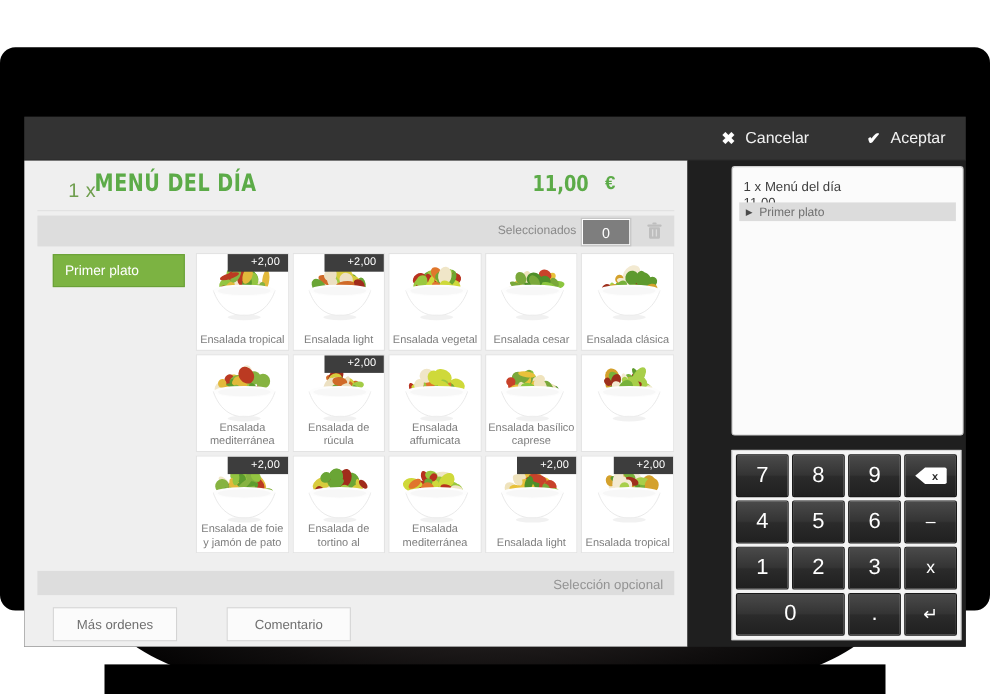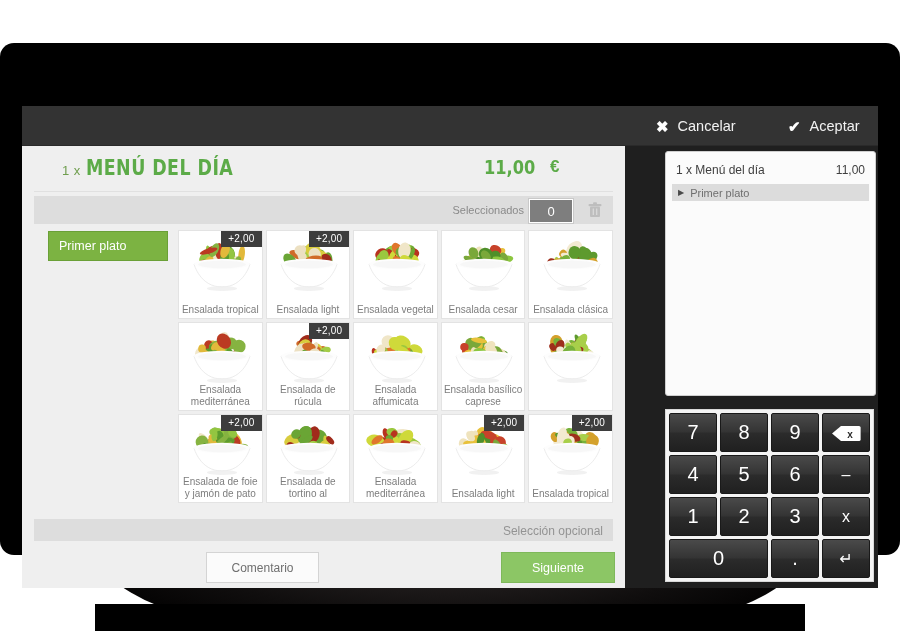--- a/index.html
+++ b/index.html
@@ -20,21 +20,21 @@
   .topbtn{position:absolute;top:0;height:40px;display:flex;align-items:center;gap:9px;
           color:#f2f2f2;font-size:14.5px;cursor:pointer;}
   #btn-cancelar{left:634px;}
   #btn-aceptar{left:766px;}
   .topbtn .glyph{font-size:15px;line-height:1;font-weight:bold;color:#fff;}
 
   
   #leftpanel{position:absolute;left:0;top:40px;width:603px;height:442px;background:#efefef;}
 
   #titlerow{position:absolute;left:0;top:0;width:603px;height:46px;}
-  #title-qty{position:absolute;left:40px;top:17px;font-size:13px;color:#6f9e4e;letter-spacing:.5px;}
+  #title-qty{position:absolute;left:40px;top:17px;font-size:18px;color:#6f9e4e;letter-spacing:.5px;}
   #title-main{position:absolute;left:64px;top:9px;font-size:22px;font-weight:bold;color:#5cab48;
               font-family:"Liberation Sans Narrow","DejaVu Sans Condensed","Liberation Sans",sans-serif;
               transform:scaleX(.88);transform-origin:left top;letter-spacing:.5px;}
   #title-price{position:absolute;left:462px;top:9px;font-size:20px;font-weight:bold;color:#5cab48;
                font-family:"Liberation Sans Narrow","DejaVu Sans Condensed","Liberation Sans",sans-serif;
                transform:scaleX(.9);transform-origin:left top;}
   #title-currency{position:absolute;left:528px;top:11px;font-size:17px;font-weight:bold;color:#5cab48;}
   #title-rule{position:absolute;left:12px;top:45px;width:579px;height:1px;background:#e0e0e0;}
 
   
@@ -54,21 +54,21 @@
 
   
   #grid{position:absolute;left:156px;top:84px;width:435px;}
   .gridrow{display:flex;gap:3px;margin-bottom:3px;}
   .card{position:relative;width:85px;height:87px;background:#ffffff;border:1px solid #e3e3e3;
         overflow:hidden;cursor:pointer;}
   .card .thumb{position:absolute;left:0;top:2px;width:85px;height:58px;}
   .card .cap{position:absolute;left:2px;right:2px;bottom:3px;text-align:center;
              font-size:10px;line-height:11.5px;color:#7d7d7d;}
   .badge{position:absolute;right:0;top:0;background:#3d3d3d;color:#fff;font-size:10px;
-         padding:2px 7px 3px 7px;letter-spacing:.2px;}
+         padding:2px 7px 3px 21px;letter-spacing:.2px;}
 
   
   .bowl{position:absolute;left:50%;top:4px;transform:translateX(-50%);}
 
   
   #optstrip{position:absolute;left:12px;top:373px;width:579px;height:22px;background:#dddddd;}
   #opt-label{position:absolute;right:10px;top:5px;font-size:12px;color:#939393;}
 
   
   .btmbtn{position:absolute;top:406px;height:29px;background:#fbfbfb;border:1px solid #d4d4d4;
@@ -77,21 +77,21 @@
   #btn-com{left:143px;width:111px;margin-left:41px;}
   #btn-sig{position:absolute;left:479px;top:406px;width:112px;height:29px;background:#8cc665;
            border:1px solid #7eb85a;display:flex;align-items:center;justify-content:center;
            font-size:12.5px;color:#ffffff;cursor:pointer;}
 
   
   #rightpanel{position:absolute;left:603px;top:40px;width:253px;height:442px;background:#1f1f1f;}
   #ticket{position:absolute;left:40px;top:5px;width:209px;height:243px;background:#fbfbfb;
           border:1px solid #cfcfcf;border-radius:3px;overflow:hidden;}
   #ticket-line{position:absolute;left:10px;top:11px;right:10px;display:flex;justify-content:space-between;
-               font-size:12px;color:#3e3e3e;}
+               font-size:12px;color:#3e3e3e;flex-direction:column;}
   #ticket-sub{position:absolute;left:6px;top:32px;right:6px;height:17px;background:#dcdcdc;
               display:flex;align-items:center;gap:6px;padding-left:6px;box-sizing:border-box;
               font-size:11px;color:#6f6f6f;cursor:pointer;}
   #ticket-sub .caret{font-size:8px;color:#4a4a4a;}
 
   
   #keypad{position:absolute;left:40px;top:263px;width:209px;height:173px;
           background:#f4f4f4;border:1px solid #d8d8d8;box-sizing:border-box;padding:3px;}
   .kprow{display:flex;gap:3px;margin-bottom:3px;}
   .kprow:last-child{margin-bottom:0;}
@@ -887,25 +887,25 @@
               <div class="badge">+2,00</div>
               <div class="cap">Ensalada tropical</div>
             </div>
           </div>
         </div>
 
       <div id="optstrip">
         <div id="opt-label">Selección opcional</div>
       </div>
 
+      <div class="btmbtn" id="btn-mas">
+        <span>Más ordenes</span>
+      </div>
       <div class="btmbtn" id="btn-com">
         <span>Comentario</span>
-      </div>
-      <div id="btn-sig">
-        <span>Siguiente</span>
       </div>
     </div>
 
     <div id="rightpanel">
 
       <div id="ticket">
         <div id="ticket-line">
           <span>1 x Menú del día</span>
           <span>11,00</span>
         </div>

